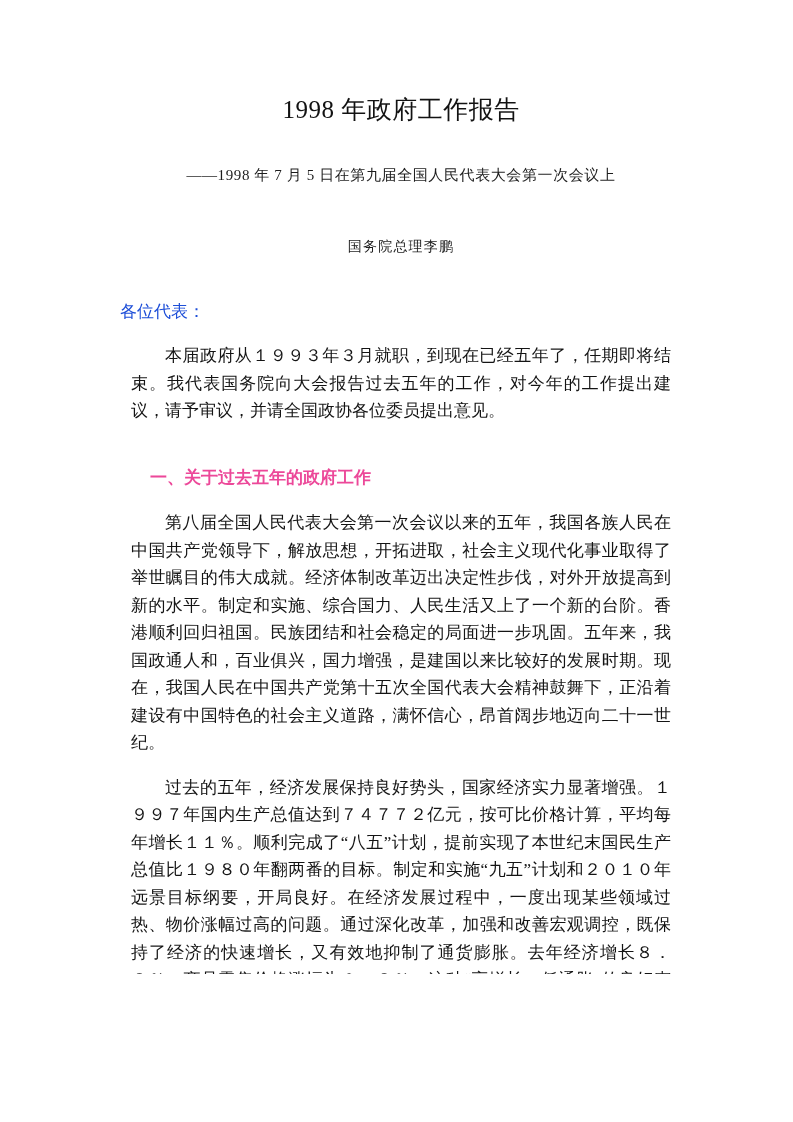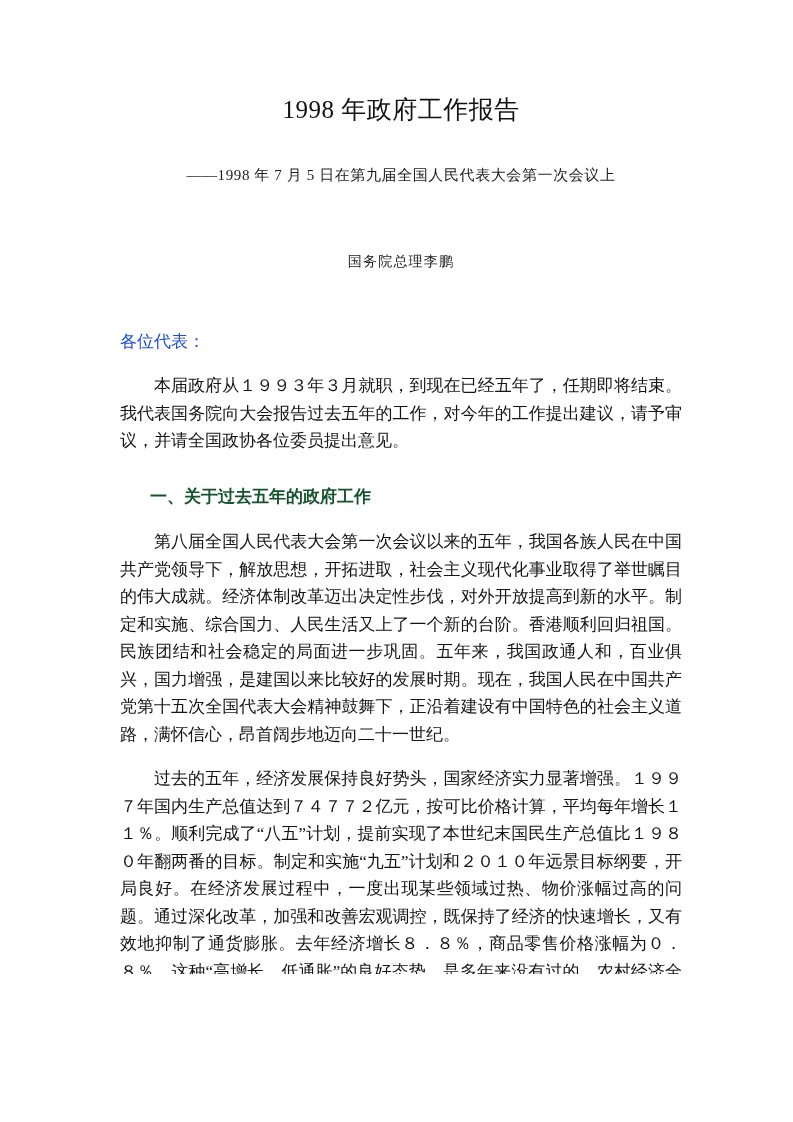--- a/index.html
+++ b/index.html
@@ -49,59 +49,59 @@
     letter-spacing: 0.6px;
     color: #1c1c1c;
     white-space: nowrap;
   }
 
   
   .doc-byline {
     text-align: center;
     font-size: 14px;
     line-height: 1.2;
-    margin: 15px;
+    margin: 0;
     padding-top: 55px;
     letter-spacing: 1.2px;
     color: #1c1c1c;
   }
 
   
   .salutation {
     font-size: 17px;
     line-height: 27.5px;
     margin: 0;
     padding-top: 42px;
     color: #1d4ed8;
   }
 
   
   .para {
     font-size: 17px;
     line-height: 27.5px;
-    margin: 0;
+    margin: 11px;
     text-align: justify;
     text-justify: inter-character;
     text-indent: 34px;
     color: #141414;
     word-break: break-all;
   }
   .para.gap-top   { margin-top: 17px; }
   .para.gap-small { margin-top: 14px; }
 
   
   .section-heading {
     font-size: 17px;
     line-height: 27.5px;
     font-weight: bold;
     margin: 0;
     padding-top: 28px;
     padding-bottom: 4px;
     text-indent: 30px;
-    color: #14532d;
+    color: #ec4899;
   }
 </style>
 </head>
 <body>
 
 <div id="page">
   <div class="content">
 
     <h1 class="doc-title">1998 年政府工作报告</h1>
 

